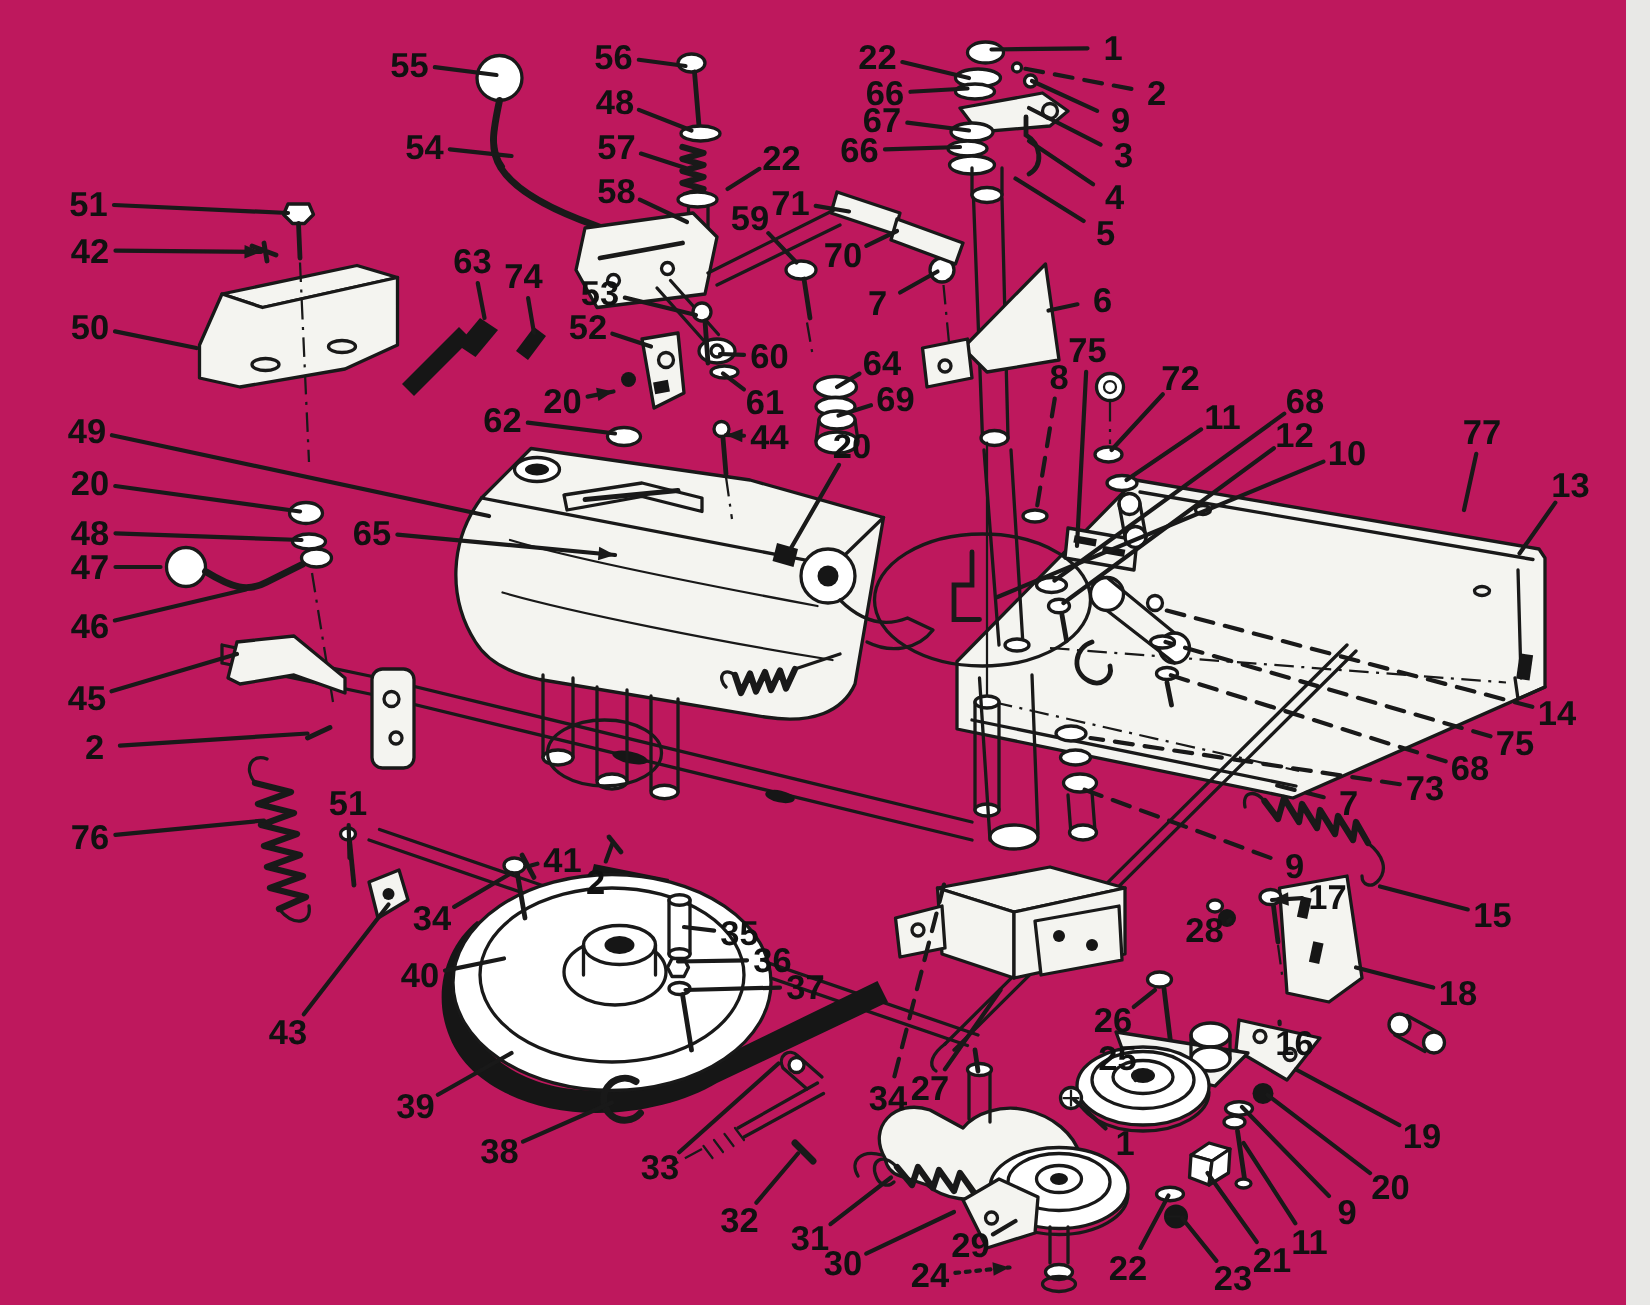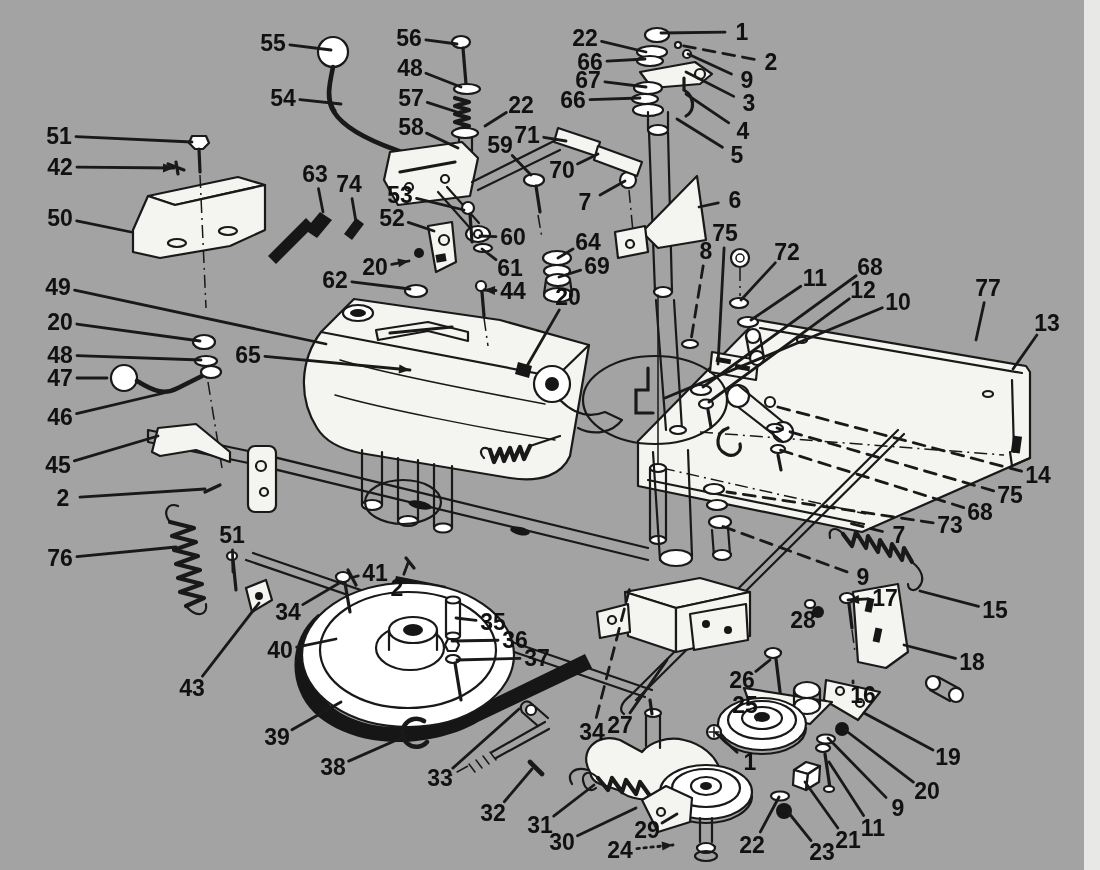--- a/index.html
+++ b/index.html
@@ -1,16 +1,16 @@
 <!DOCTYPE html>
 <html><head>
 <meta charset="utf-8">
 <style>
   html,body{margin:0;padding:0;background:#e8e8e6;}
-  #stage{position:relative;width:1084px;height:870px;background:#a3a3a3;overflow:hidden;
+  #stage{position:relative;width:1084px;height:870px;background:#be185d;overflow:hidden;
          font-family:"Liberation Sans", sans-serif;}
   svg{display:block}
   .ln{stroke:#191919;fill:none;stroke-width:2.2;stroke-linecap:round;stroke-linejoin:round}
   .thin{stroke:#191919;fill:none;stroke-width:1.5;stroke-linecap:round}
   .mid{stroke:#191919;fill:none;stroke-width:3.2;stroke-linecap:round}
   .thick{stroke:#191919;fill:none;stroke-width:4.6;stroke-linecap:round}
   .fw{fill:#ffffff;stroke:#191919;stroke-width:2.2;stroke-linejoin:round}
   .fl{fill:#f4f4f0;stroke:#191919;stroke-width:2.2;stroke-linejoin:round}
   .fb{fill:#161616;stroke:none}
   .dd{stroke:#191919;fill:none;stroke-width:1.5;stroke-dasharray:13 5 2 5}

